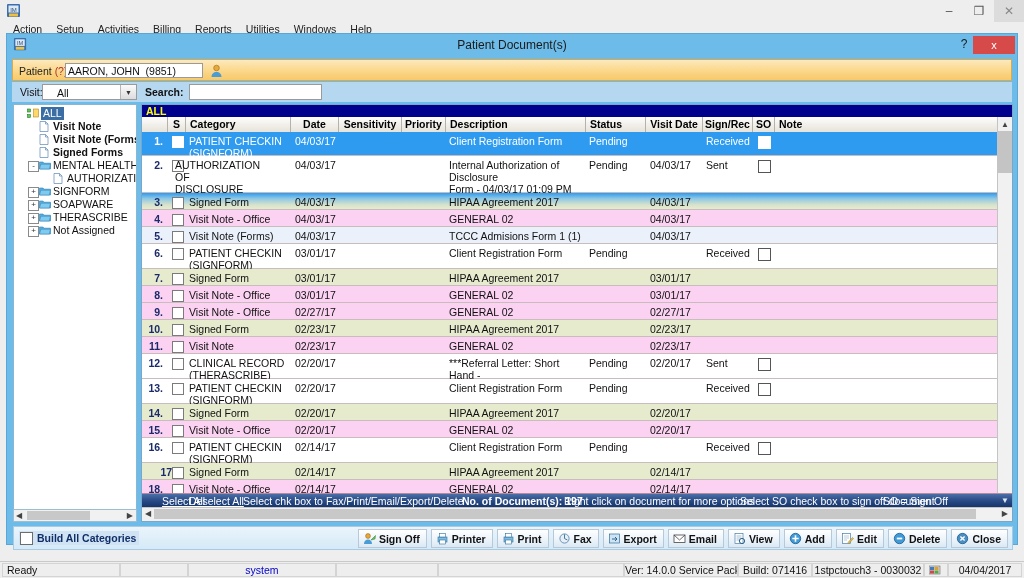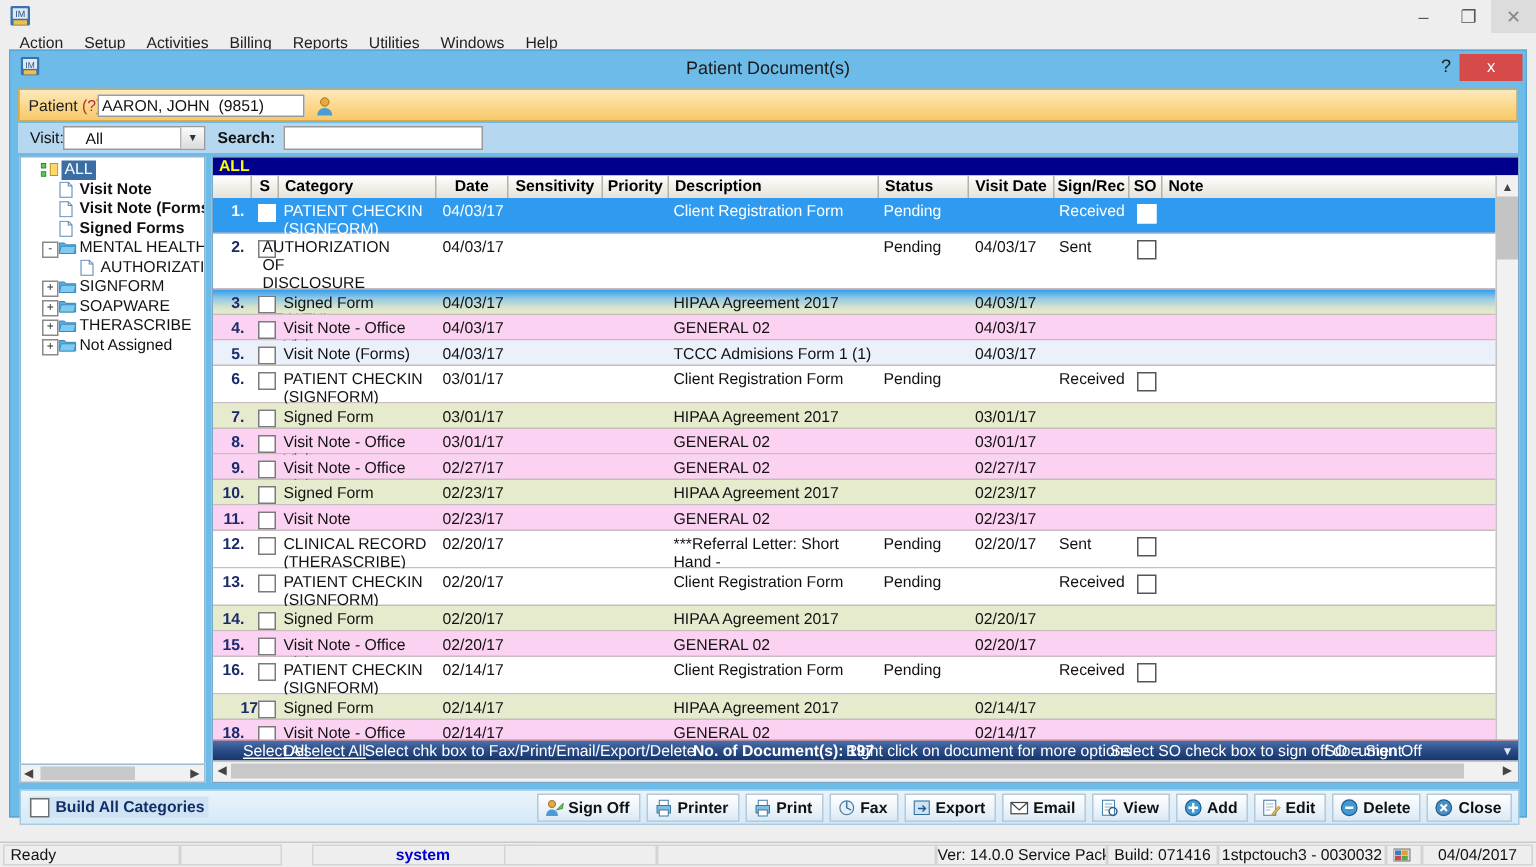--- a/index.html
+++ b/index.html
@@ -138,21 +138,21 @@
     display:flex;align-items:center;padding:0 6px 0 4px;box-sizing:border-box;}
   .btn .bi{width:13px;height:13px;margin-right:3px;flex:0 0 auto;}
   .btn .bl{font-size:10.5px;font-weight:bold;color:#111;white-space:nowrap;}
 
   
   .appstatus{position:absolute;left:0;bottom:0;width:1024px;height:16px;background:#eeeeee;
     border-top:1px solid #c9c9c9;}
   .sseg{position:absolute;top:1px;height:14px;border:1px solid #d4d4d4;box-sizing:border-box;
     background:#eeeeee;font-size:10.5px;line-height:12px;color:#111;padding-left:4px;overflow:hidden;white-space:nowrap;}
   .sseg.ctr{text-align:center;padding-left:0;}
-  .sseg.blue{color:#0000cc;font-weight:bold;margin-left:20px;}
+  .sseg.blue{color:#0000cc;font-weight:normal;}
 </style>
 </head>
 <body>
 
 <div class="app">
 
   <div class="titlebar">
     <svg class="app-icon" viewBox="0 0 16 16">
       <rect x="1" y="1" width="13" height="13" rx="1" fill="#3a6fb0"></rect>
       <rect x="2.5" y="2.5" width="10" height="7" fill="#dfe9f5"></rect>
@@ -335,20 +335,22 @@
           </div>
           <div class="row" style="height: 37px; background: rgb(255, 255, 255);">
             <div class="num" style="left: 0px; width: 21px;">2.</div>
             <div class="cb" style="left: 30px;"></div>
             <div class="c" style="left: 33px; width: 100px;">AUTHORIZATION OF
 DISCLOSURE (MENTAL
 HEALTH)</div>
             <div class="c" style="left: 153px; width: 43px;">04/03/17</div>
             <div class="c" style="left: 200px; width: 58px; text-align: center;"></div>
             <div class="c" style="left: 263px; width: 39px; text-align: center;"></div>
+            <div class="c" style="left: 307px; width: 135px;">Internal Authorization of Disclosure
+Form - 04/03/17 01:09 PM</div>
             <div class="c" style="left: 447px; width: 55px;">Pending</div>
             <div class="c" style="left: 508px; width: 52px;">04/03/17</div>
             <div class="c" style="left: 564px; width: 45px;">Sent</div>
             <div class="c" style="left: 636px; width: 218px;"></div>
             <div class="so" style="left: 616px;"></div>
           </div>
           <div class="row" style="height: 17px; background: linear-gradient(rgb(46, 155, 240) 0%, rgb(143, 200, 228) 35%, rgb(216, 227, 204) 75%, rgb(230, 235, 206) 100%);">
             <div class="num" style="left: 0px; width: 21px;">3.</div>
             <div class="cb" style="left: 30px;"></div>
             <div class="c" style="left: 47px; width: 100px;">Signed Form</div>

